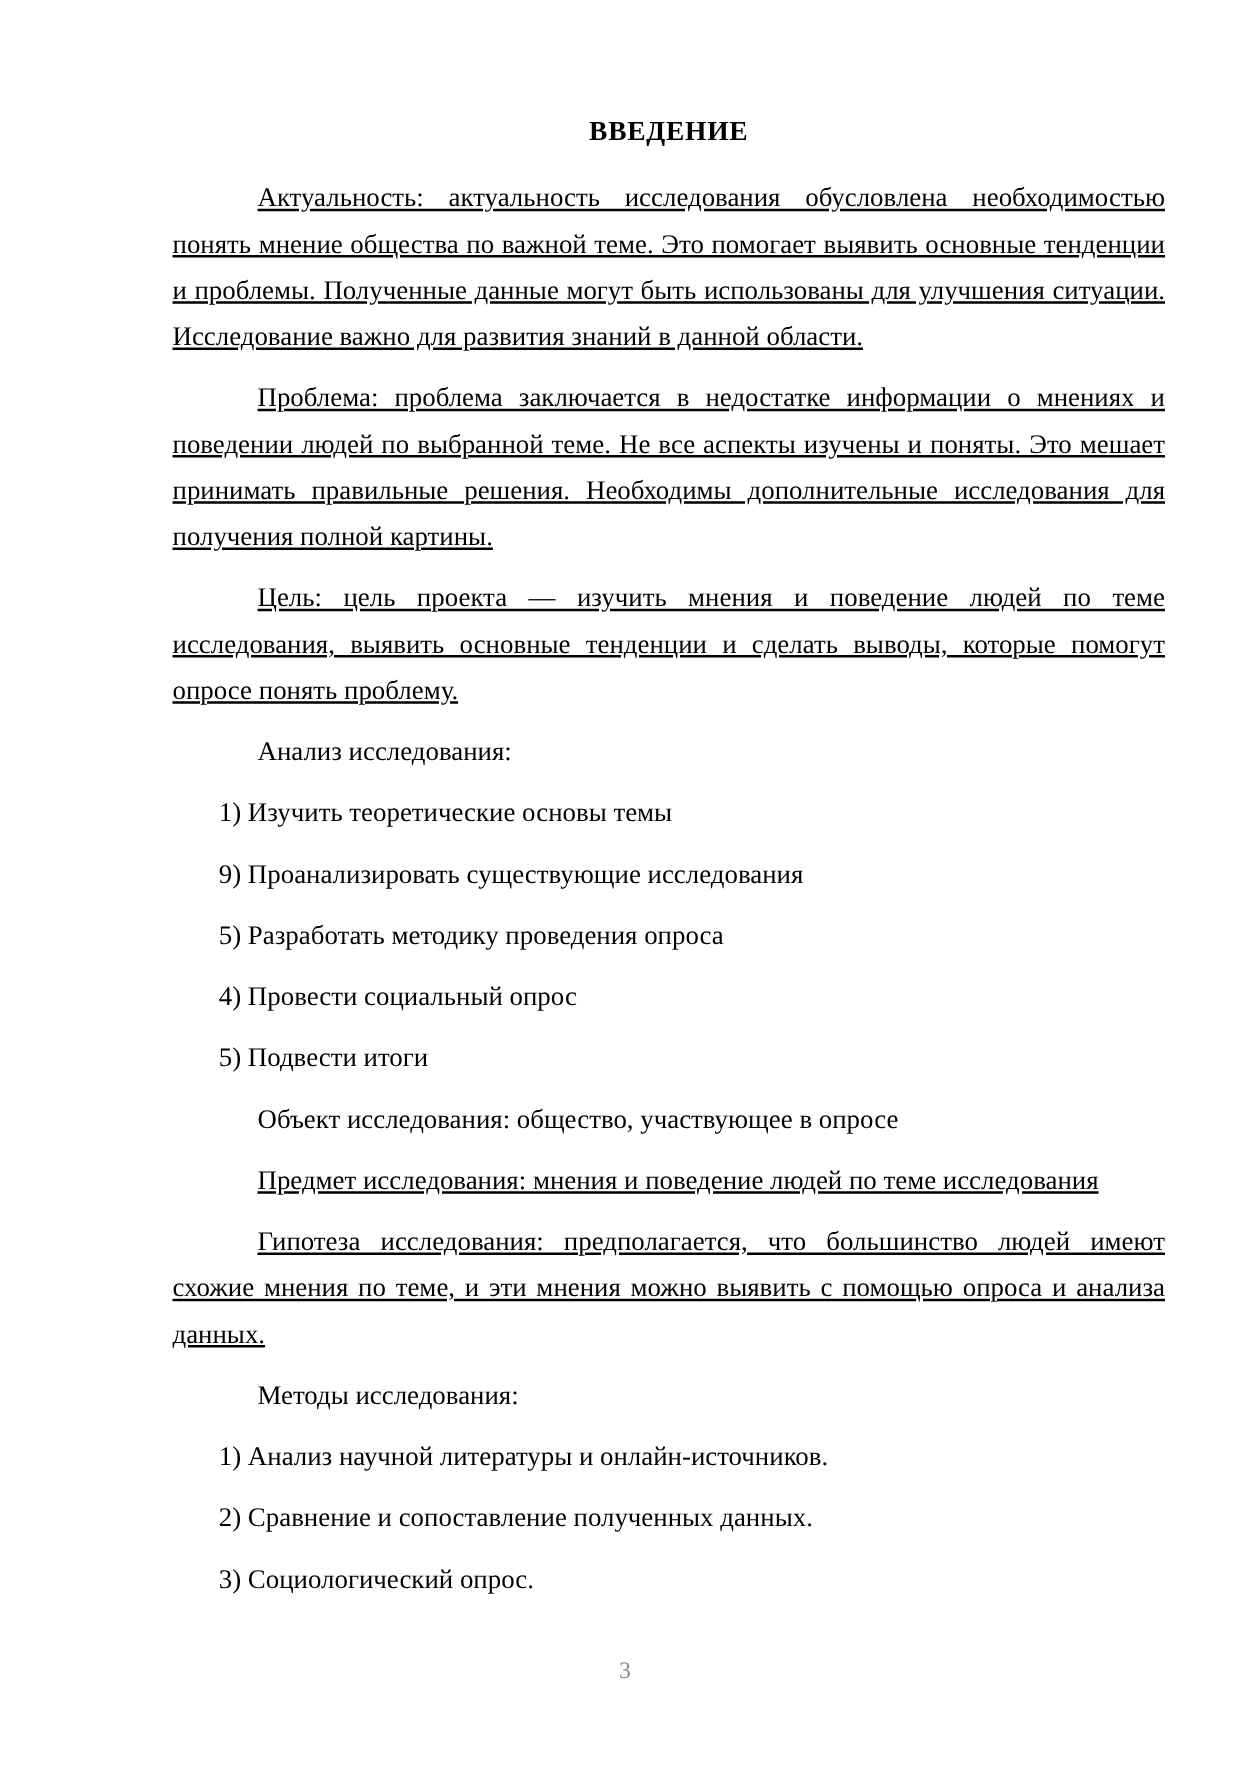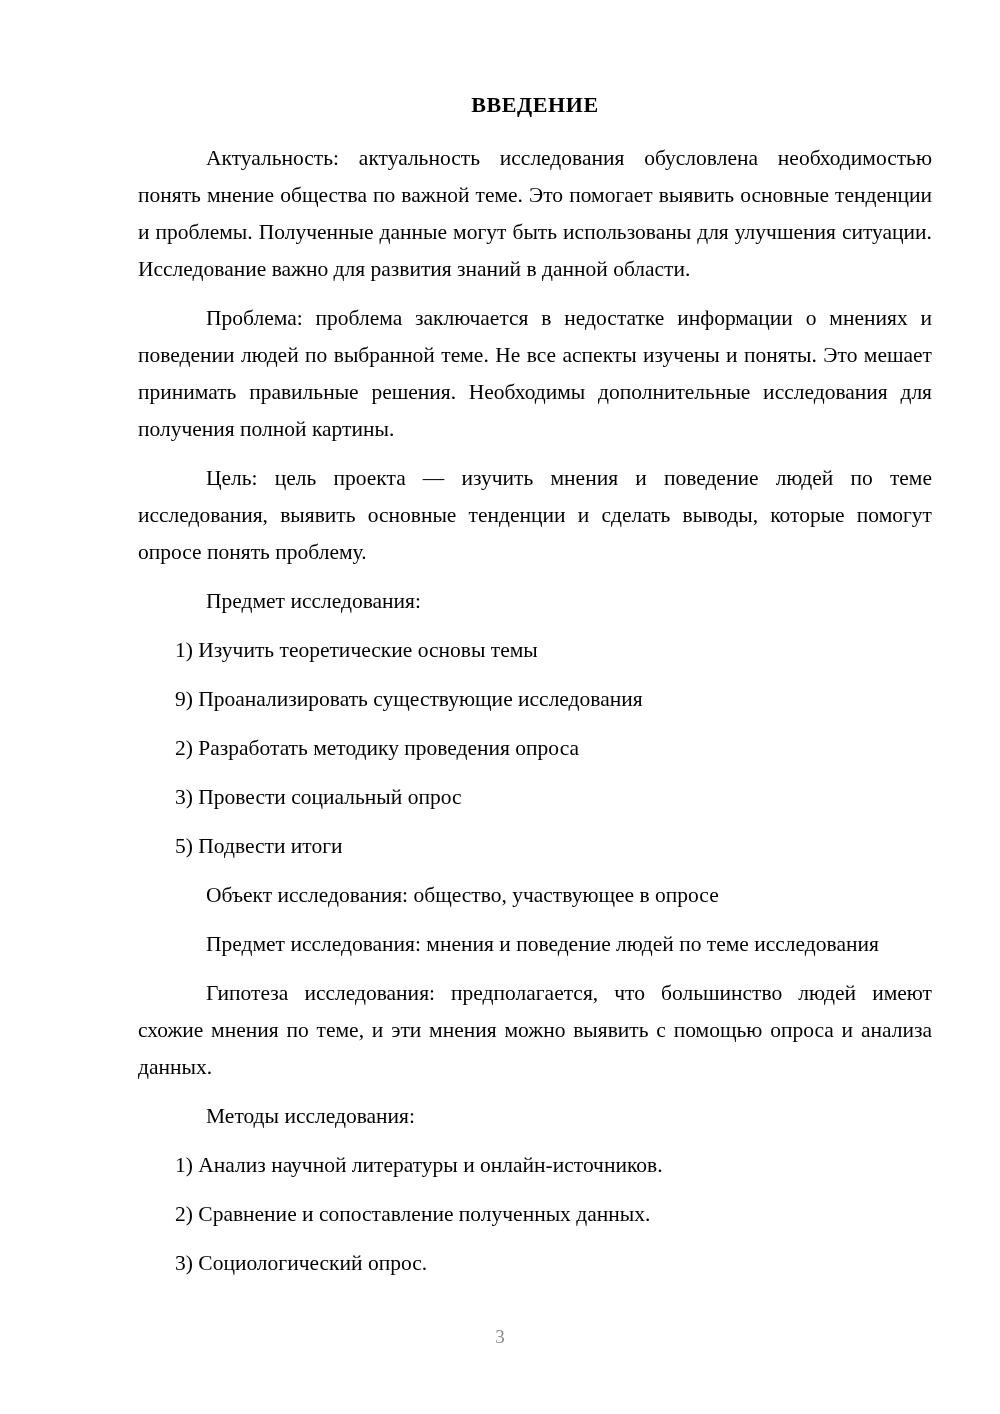--- a/index.html
+++ b/index.html
@@ -42,20 +42,21 @@
   }
 
   .para {
     font-size: 21.5px;
     line-height: 37px;
     text-align: justify;
     text-justify: inter-word;
     text-indent: 68px;
     margin: 0 0 12px 0;
     hyphens: none;
+    text-decoration: underline;
   }
 
   .para-nojust {
     font-size: 21.5px;
     line-height: 37px;
     text-align: left;
     text-indent: 68px;
     margin: 0 0 12px 0;
   }
 
@@ -93,27 +94,27 @@
   <div class="content">
 
     <h1 class="doc-title">ВВЕДЕНИЕ</h1>
 
     <p class="para">Актуальность: актуальность исследования обусловлена необходимостью понять мнение общества по важной теме. Это помогает выявить основные тенденции и проблемы. Полученные данные могут быть использованы для улучшения ситуации. Исследование важно для развития знаний в данной области.</p>
 
     <p class="para">Проблема: проблема заключается в недостатке информации о мнениях и поведении людей по выбранной теме. Не все аспекты изучены и поняты. Это мешает принимать правильные решения. Необходимы дополнительные исследования для получения полной картины.</p>
 
     <p class="para">Цель: цель проекта — изучить мнения и поведение людей по теме исследования, выявить основные тенденции и сделать выводы, которые помогут опросе понять проблему.</p>
 
-    <p class="para-nojust">Предмет исследования:</p>
+    <p class="para-nojust">Анализ исследования:</p>
 
     <ul class="list">
       <li class="list-item">1) Изучить теоретические основы темы</li>
       <li class="list-item">9) Проанализировать существующие исследования</li>
-      <li class="list-item">2) Разработать методику проведения опроса</li>
-      <li class="list-item">3) Провести социальный опрос</li>
+      <li class="list-item">5) Разработать методику проведения опроса</li>
+      <li class="list-item">4) Провести социальный опрос</li>
       <li class="list-item">5) Подвести итоги</li>
     </ul>
 
     <p class="para-nojust">Объект исследования: общество, участвующее в опросе</p>
 
     <p class="para">Предмет исследования: мнения и поведение людей по теме исследования</p>
 
     <p class="para">Гипотеза исследования: предполагается, что большинство людей имеют схожие мнения по теме, и эти мнения можно выявить с помощью опроса и анализа данных.</p>
 
     <p class="para-nojust">Методы исследования:</p>

